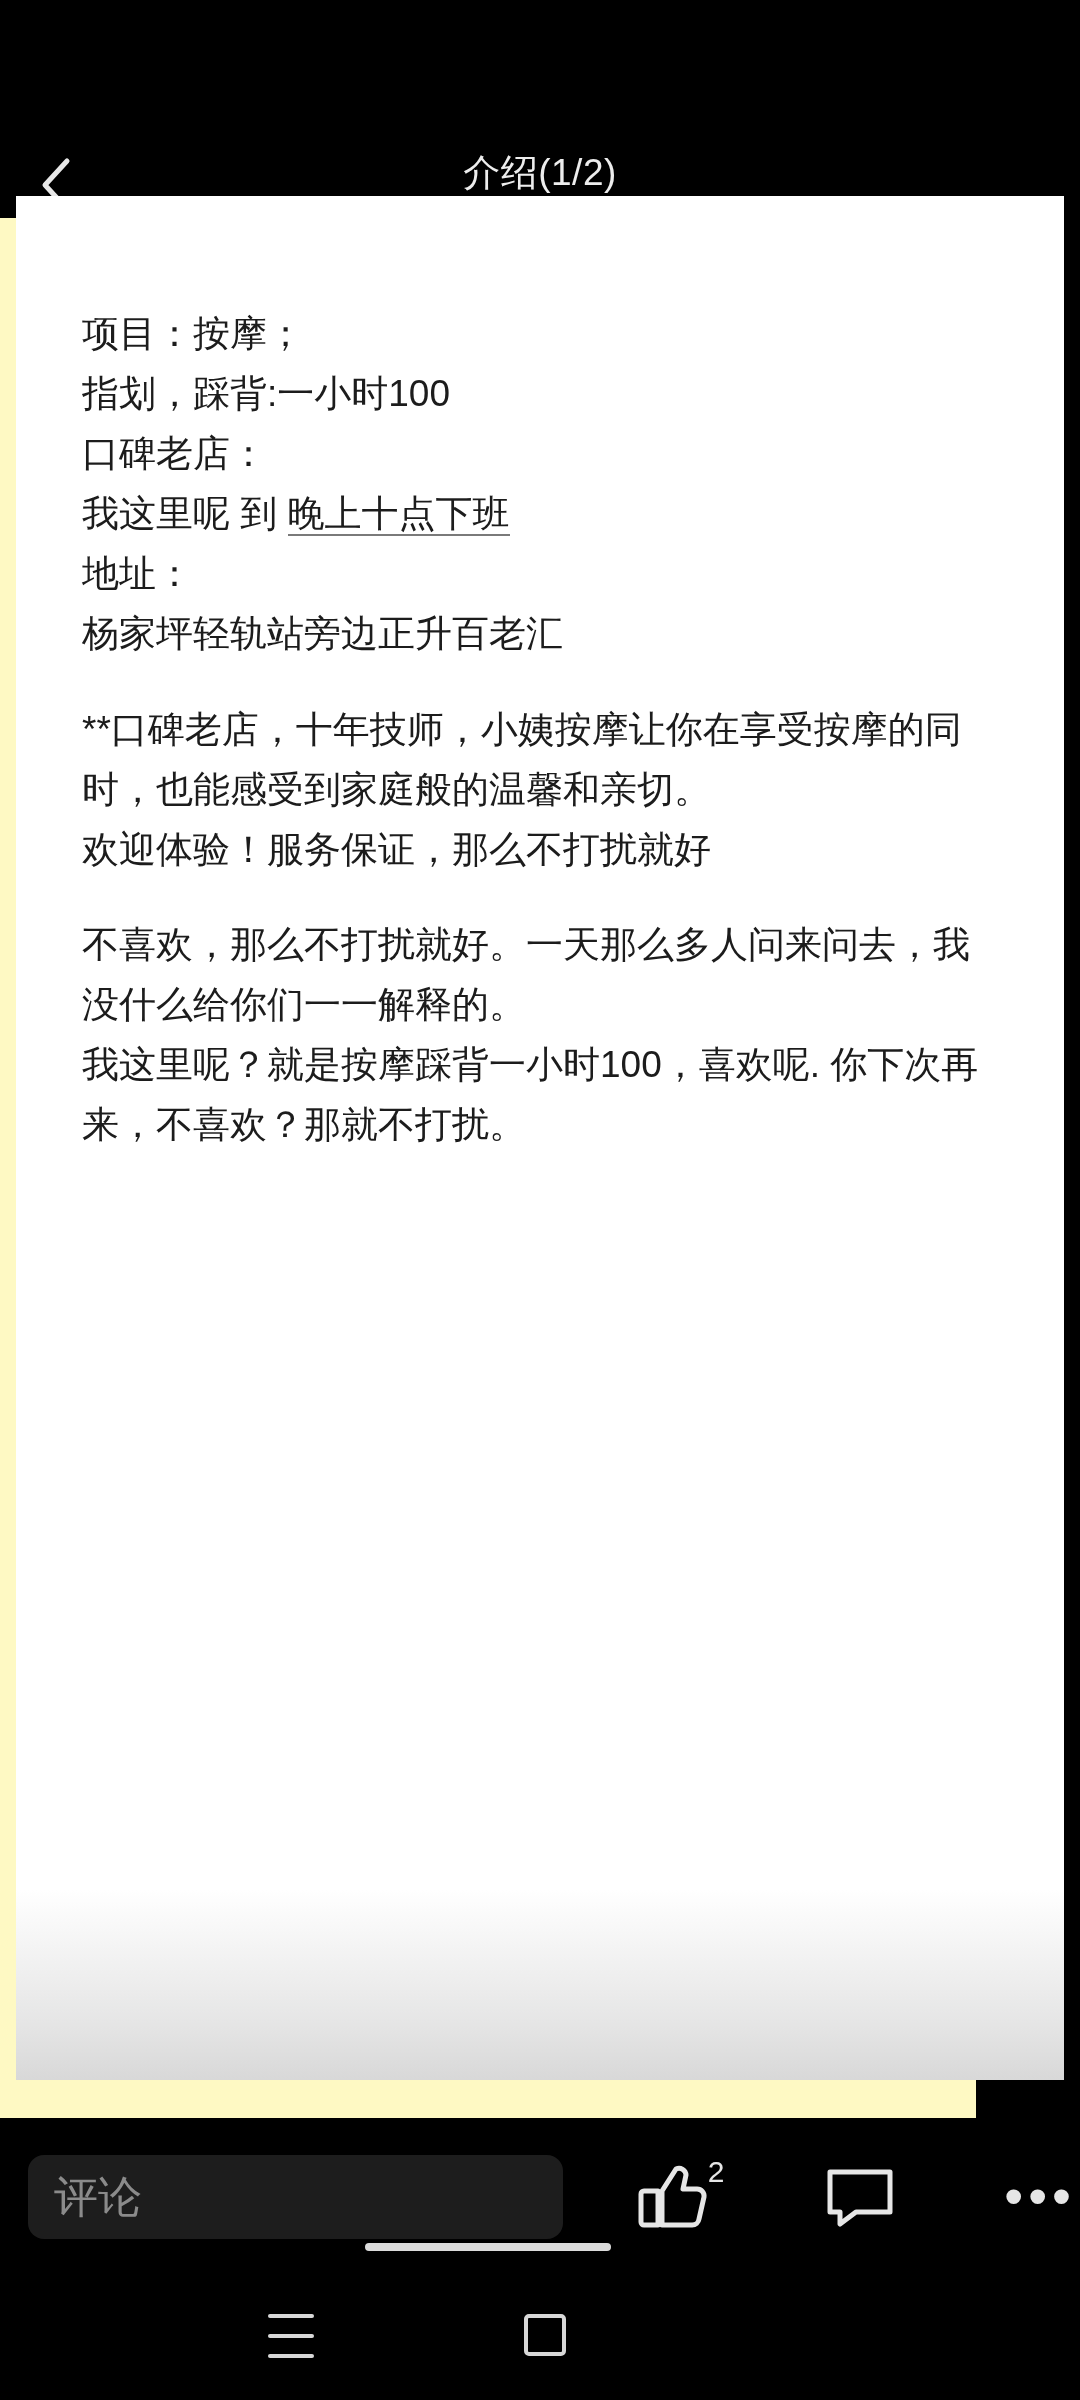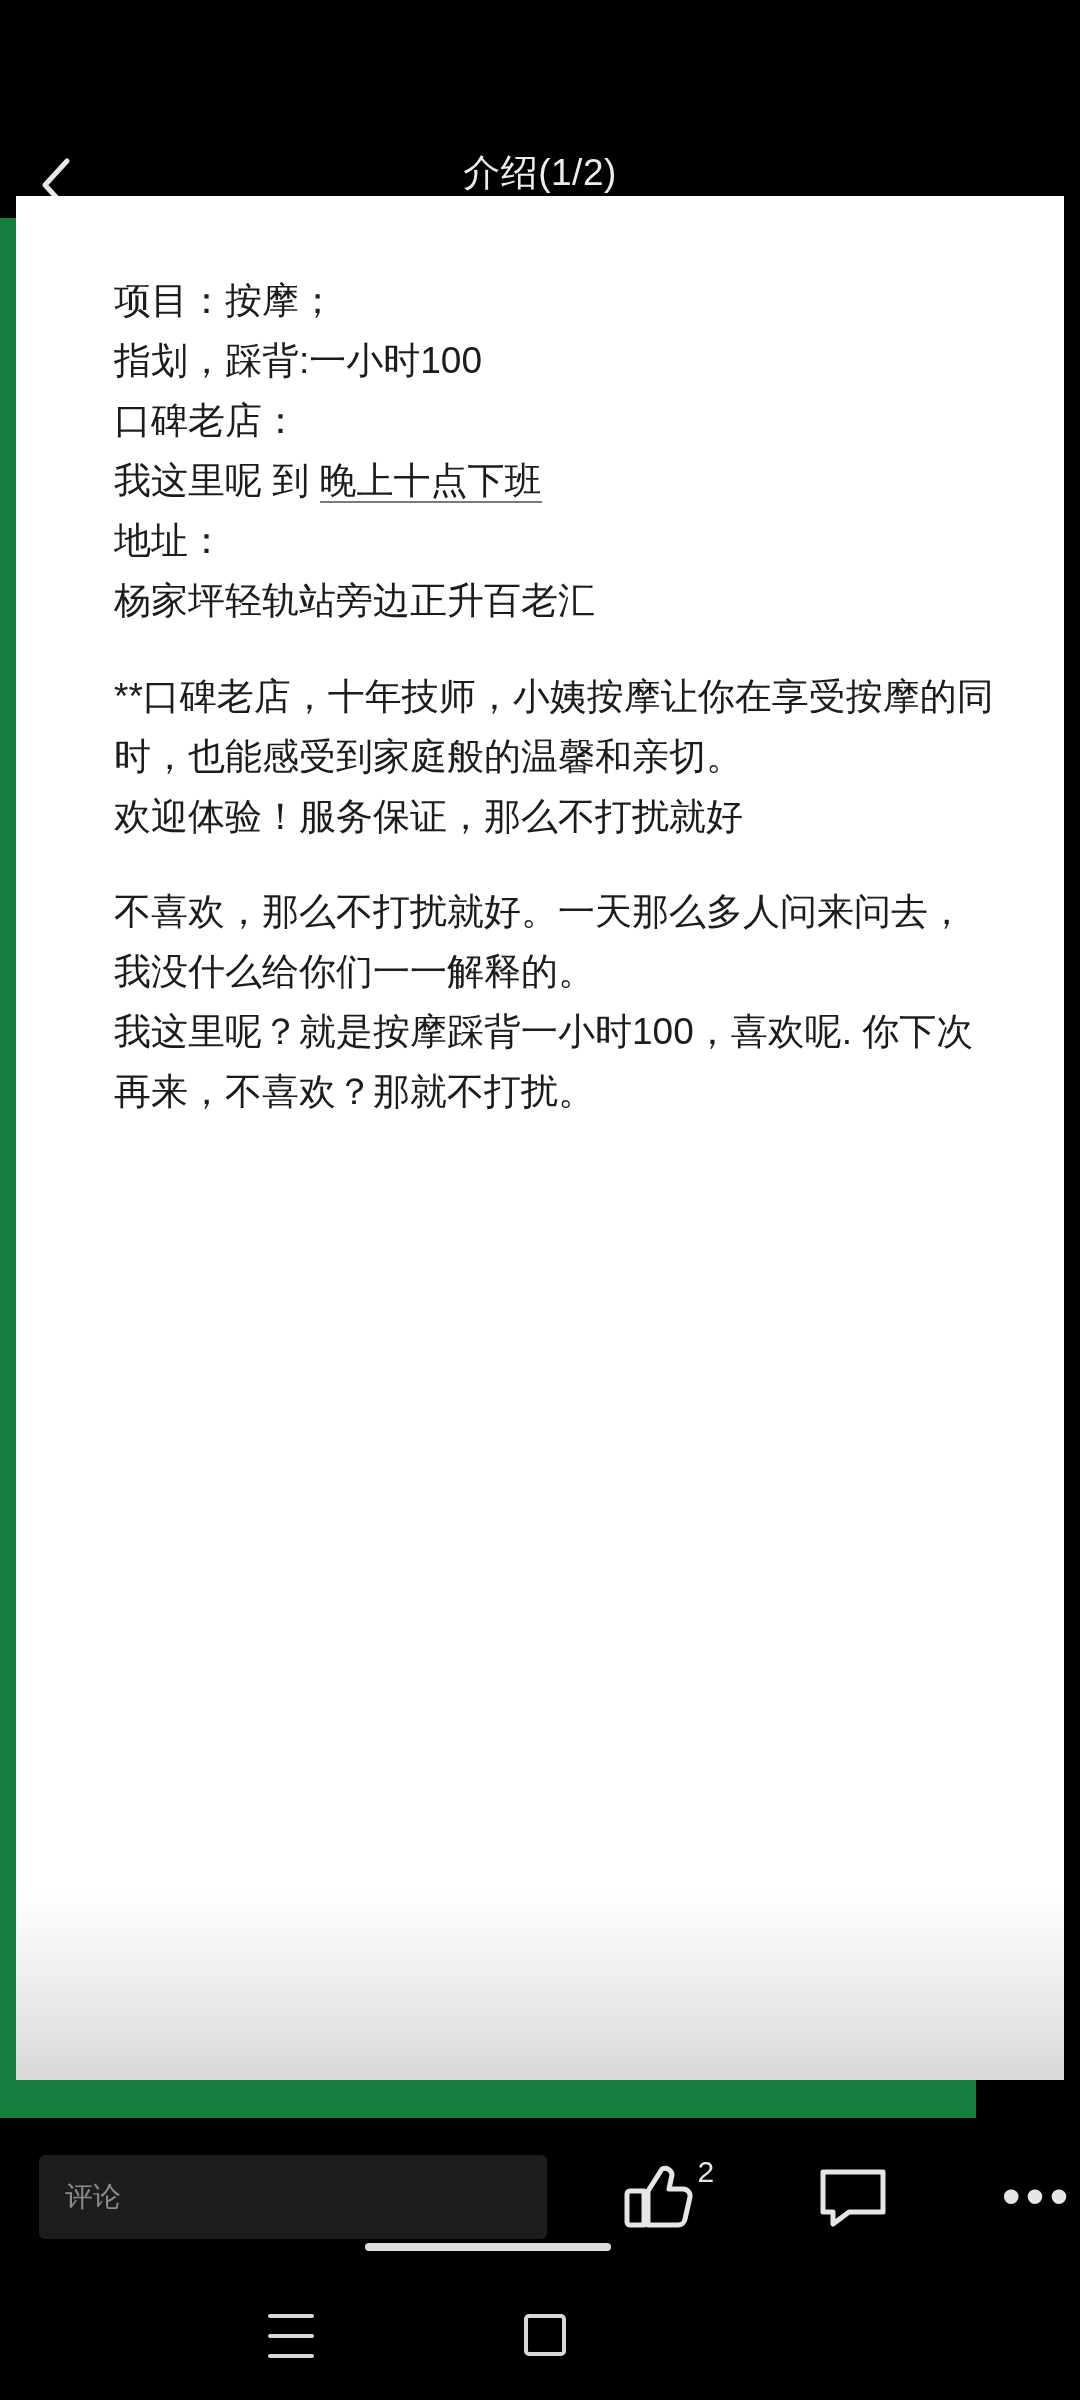--- a/index.html
+++ b/index.html
@@ -7,21 +7,21 @@
     width: 1080px;
     height: 2400px;
     background: #000;
     font-family: "Liberation Sans", "DejaVu Sans", sans-serif;
     overflow: hidden;
   }
   .phone {
     position: relative;
     width: 976px;
     height: 2400px;
-    background: #15803d;
+    background: #fef9c3;
     text-decoration: underline;
   }
 
   
   .header {
     position: absolute;
     top: 0; left: 0;
     width: 1080px;
     height: 218px;
     background: #000;
@@ -72,50 +72,49 @@
     content: "";
     position: absolute;
     left: 0;
     bottom: 0;
     width: 100%;
     height: 190px;
     background: linear-gradient(to bottom, rgba(255,255,255,0) 0%, rgba(228,228,228,0.95) 70%, rgba(216,216,216,1) 100%);
     pointer-events: none;
   }
   .article {
-    padding: 75px 66px 0 66px;
+    padding: 108px 66px 0 66px;
     color: #1c1c1c;
     font-size: 37px;
     line-height: 1.62;
-    margin-left: 32px;
   }
   .article p { margin: 0; }
   .article .blank { height: 36px; }
   .underline { border-bottom: 2px solid #7a7a7a; }
 
   
   .bottom-bar {
     position: absolute;
     left: 0;
     top: 2118px;
     width: 1080px;
     height: 158px;
     background: #000;
     display: flex;
     align-items: center;
   }
   .comment-input {
-    margin-left: 39px;
+    margin-left: 28px;
     width: 535px;
     height: 84px;
     background: #1d1d1d;
     border: none;
-    border-radius: 6px;
+    border-radius: 16px;
     color: #8b8b8b;
-    font-size: 28px;
+    font-size: 44px;
     padding: 0 26px;
     font-family: "Liberation Sans", "DejaVu Sans", sans-serif;
   }
   .comment-input::placeholder { color: #8b8b8b; }
   .bar-action {
     position: relative;
     display: flex;
     align-items: center;
     justify-content: center;
   }

